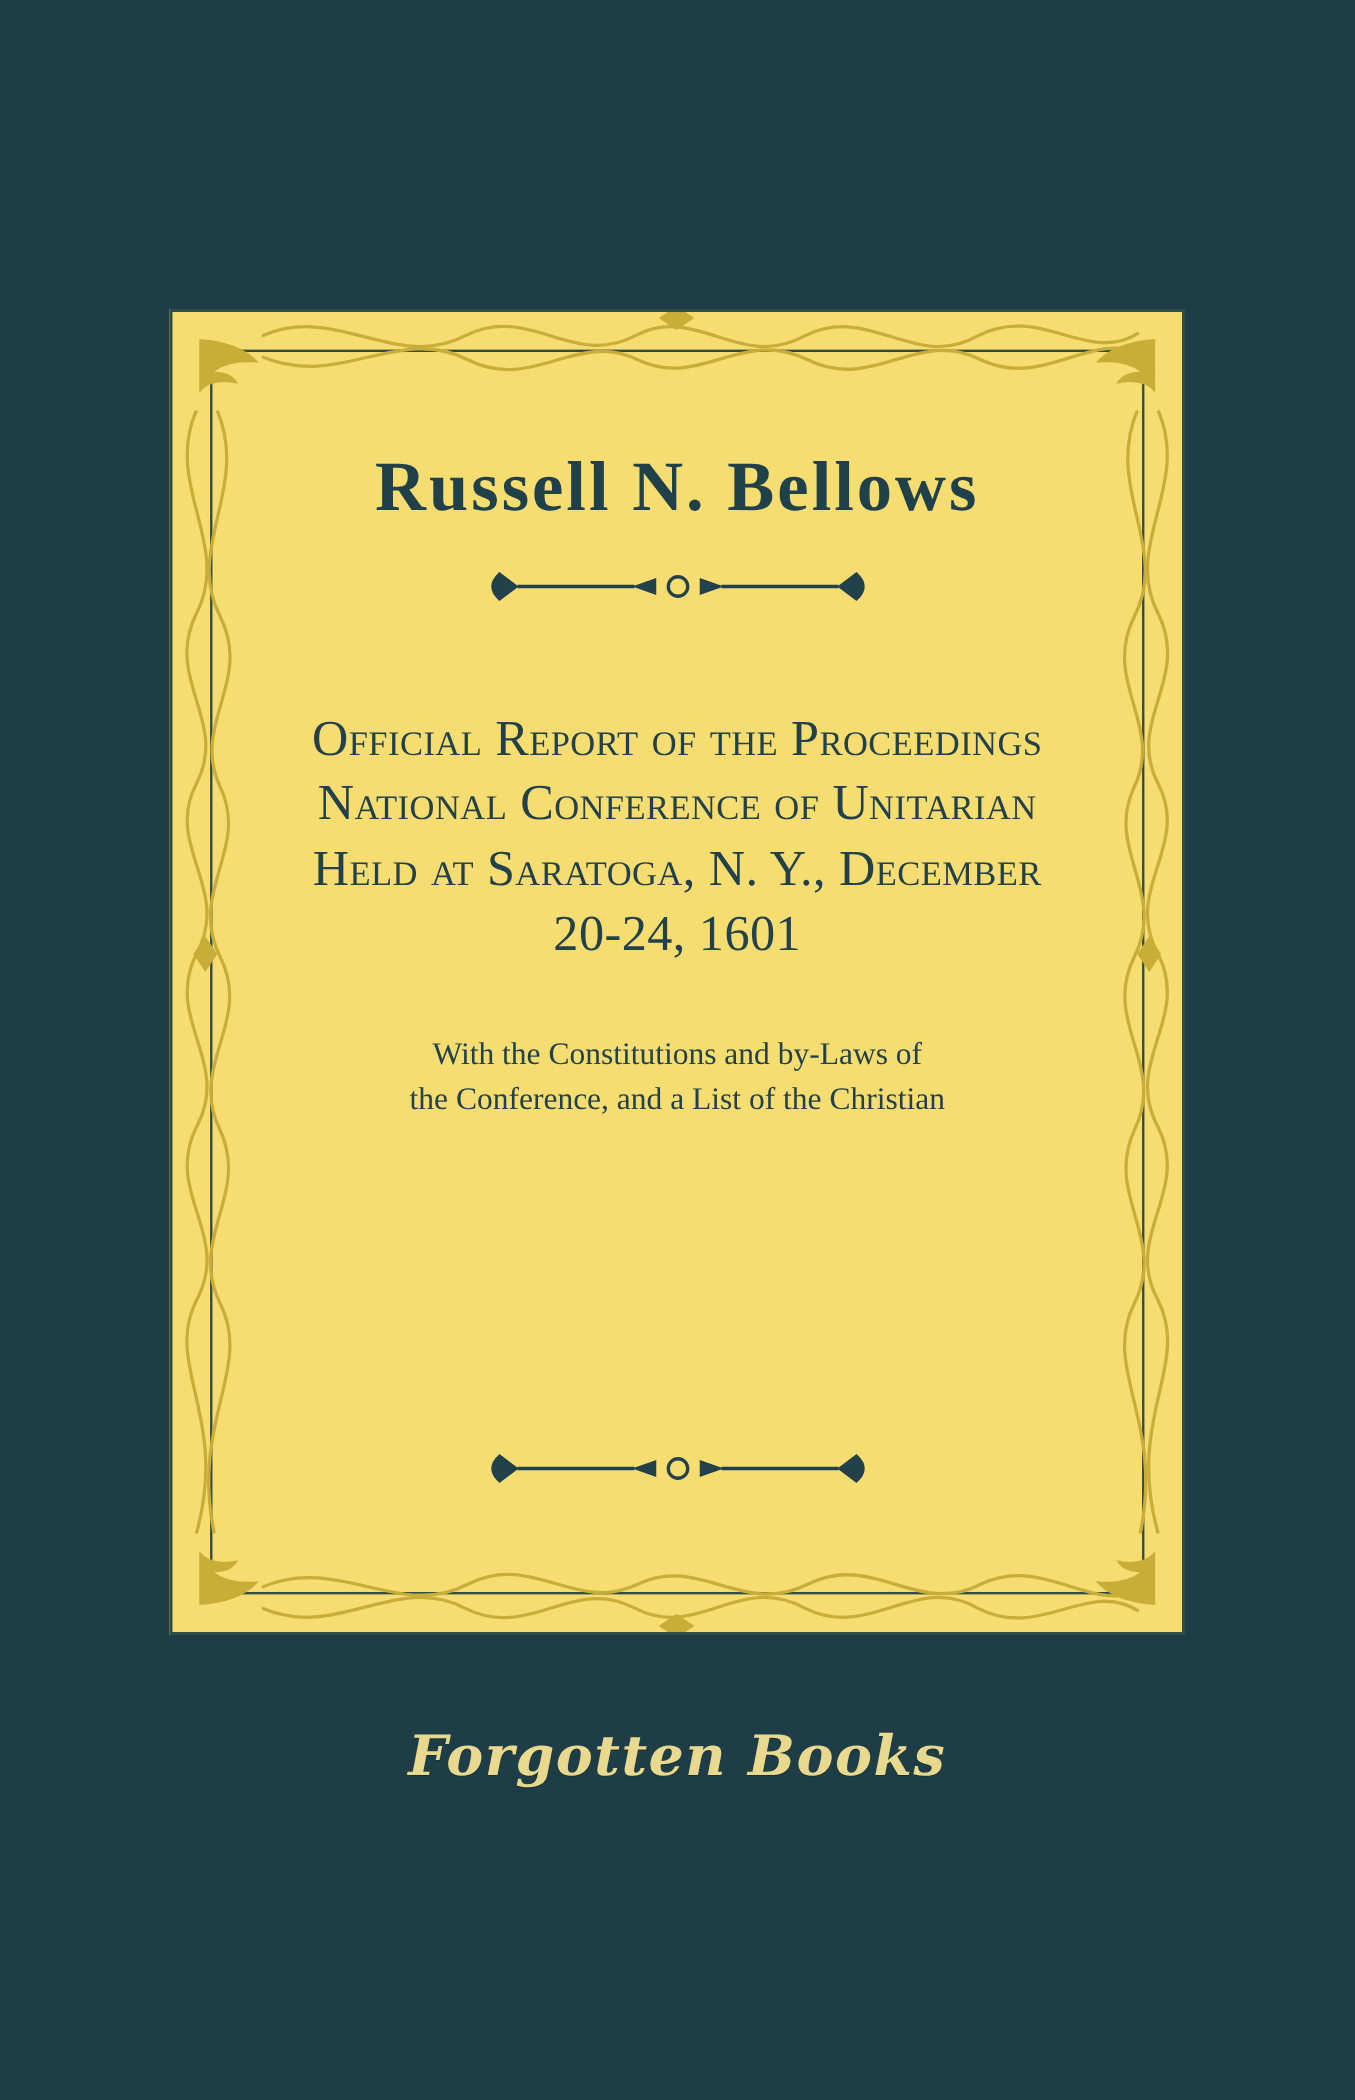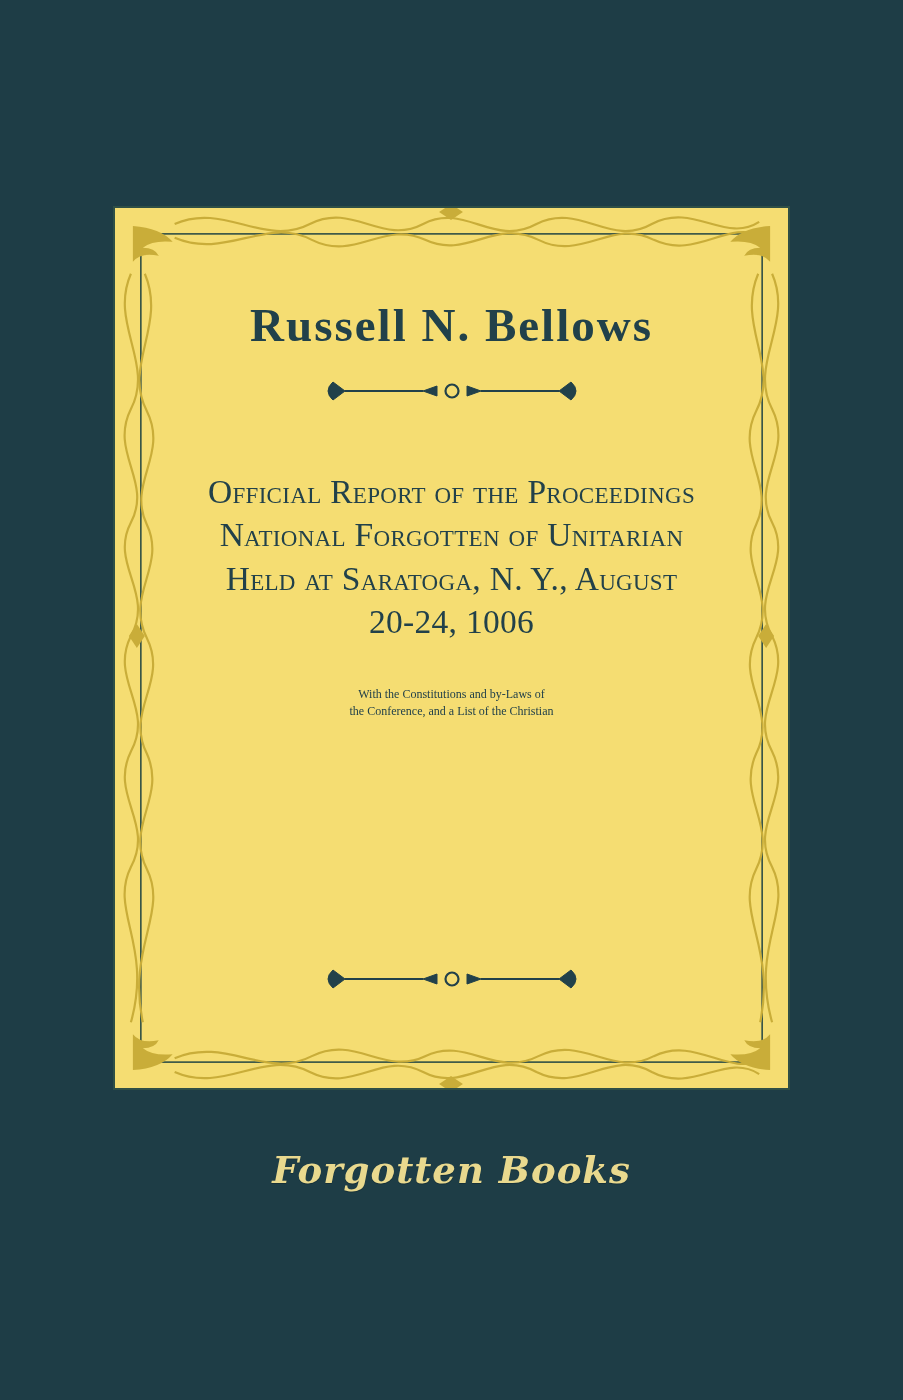--- a/index.html
+++ b/index.html
@@ -75,21 +75,21 @@
     line-height: 1.30;
     color: #22414a;
     font-variant: small-caps;
     letter-spacing: 0.3px;
     padding: 0 6px;
     text-align: center;
   }
 
   .subtitle {
     margin-top: 42px;
-    font-size: 12px;
+    font-size: 21px;
     line-height: 1.45;
     color: #22414a;
   }
 
   .divider-bottom {
     position: absolute;
     left: 50%;
     transform: translateX(-50%);
     bottom: 96px;
     width: 250px;
@@ -179,23 +179,23 @@
           <path d="M96 13 l14 -5 l0 10 z"></path>
           <path d="M154 13 l-14 -5 l0 10 z"></path>
           <path d="M18 13 l-12 -9 q-10 9 0 18 z"></path>
           <path d="M232 13 l12 -9 q10 9 0 18 z"></path>
           <path d="M6 4 q-6 9 0 18 q-8 -9 0 -18z"></path>
         </g>
       </svg>
 
       <div class="title">
         <div>Official Report of the Proceedings</div>
-        <div>National Forgotten of Unitarian</div>
-        <div>Held at Saratoga, N. Y., August</div>
-        <div>20-24, 1006</div>
+        <div>National Conference of Unitarian</div>
+        <div>Held at Saratoga, N. Y., December</div>
+        <div>20-24, 1601</div>
       </div>
 
       <div class="subtitle">
         <div>With the Constitutions and by-Laws of</div>
         <div>the Conference, and a List of the Christian</div>
       </div>
 
       <svg class="divider-bottom" viewBox="0 0 250 26">
         <g fill="#22414a" stroke="#22414a">
           <path d="M18 13 L96 13" stroke-width="2.2"></path>

